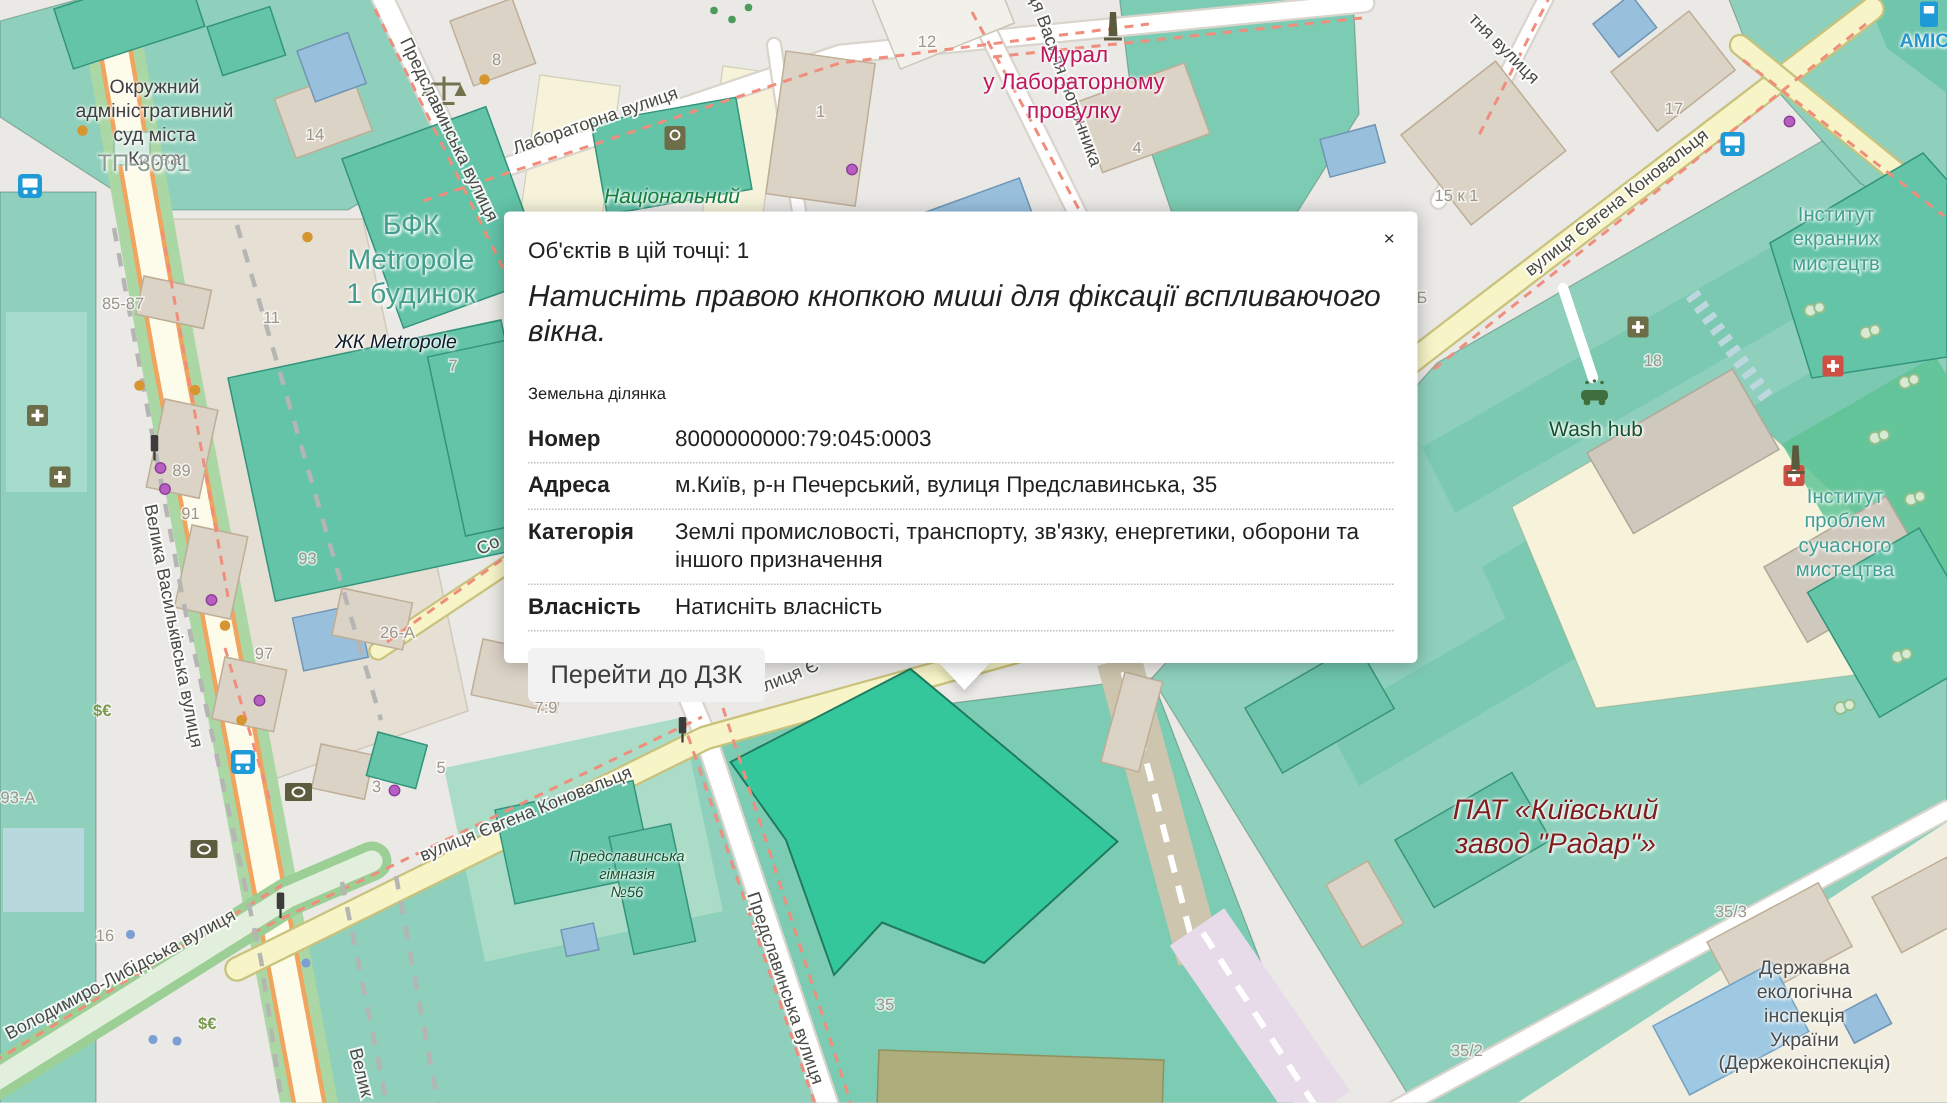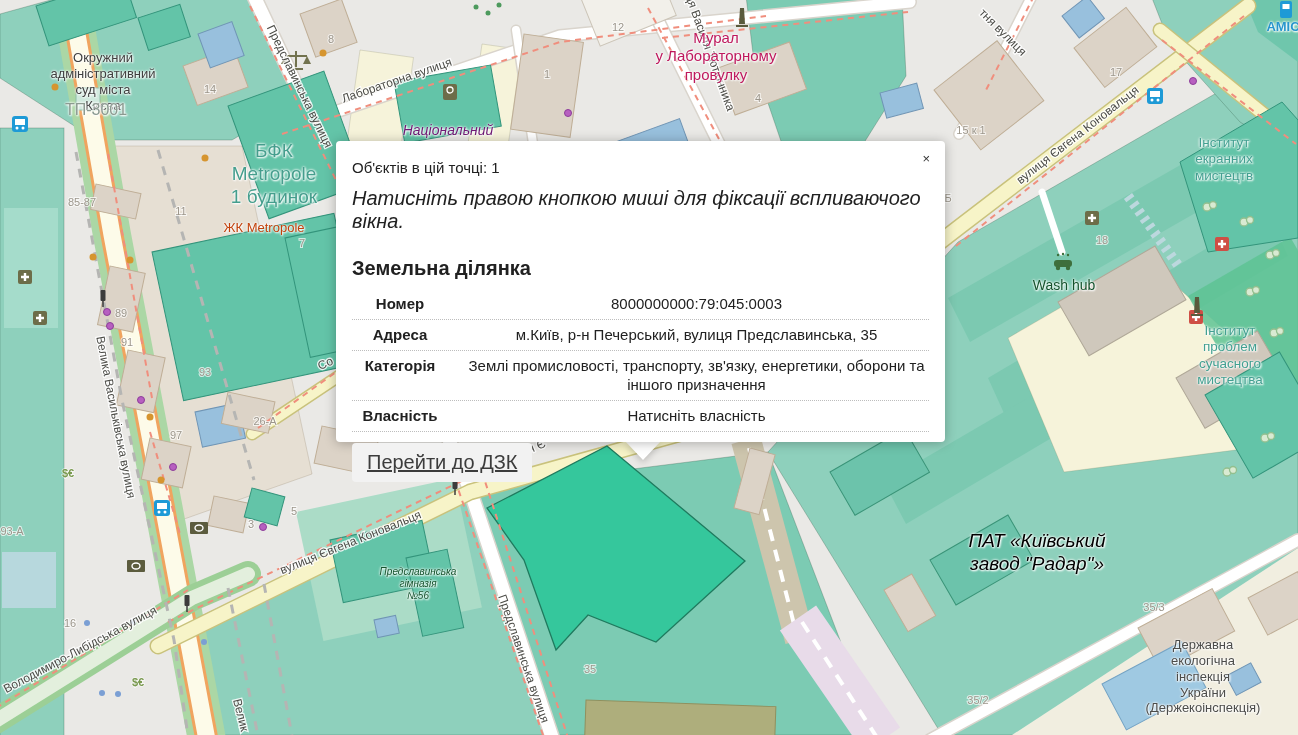--- a/index.html
+++ b/index.html
@@ -31,30 +31,30 @@
   .popup{position:absolute;left:336px;top:141px;width:609px;height:301px;
          background:#fff;border-radius:4px;box-shadow:0 1px 12px rgba(0,0,0,.28);
          box-sizing:border-box;padding:14px 16px 12px 16px;color:#212121;z-index:10;}
   .popup-tail{position:absolute;left:625px;top:441px;width:0;height:0;z-index:9;
          border-left:18px solid transparent;border-right:18px solid transparent;
          border-top:19px solid #fff;filter:drop-shadow(0 3px 3px rgba(0,0,0,.18));}
   .popup-close{position:absolute;top:9px;right:11px;font-size:13px;color:#333;
          cursor:pointer;line-height:1;padding:2px 4px;}
   .p-line1{font-size:15px;margin-top:4px;}
   .p-line2{font-size:20px;font-style:italic;margin-top:11px;}
-  .p-title{font-size:20px;font-weight:bold;margin-top:24px;}
+  .p-title{font-size:11px;font-weight:normal;margin-top:24px;}
   .p-table{margin-top:9px;font-size:15px;}
-  .p-row{display:grid;grid-template-columns:96px 1fr;column-gap:16px;
-         padding:5px 0 6px 0;line-height:19px;border-bottom:1px dotted #bdbdbd;text-align:center;}
+  .p-row{display:grid;grid-template-columns:96px 1fr;column-gap:2px;
+         padding:5px 0 6px 0;line-height:19px;border-bottom:1px dotted #bdbdbd;}
   .p-row:first-child{border-top:none;}
   .p-row .lab{font-weight:bold;}
   .p-buttons{display:flex;justify-content:space-between;margin-top:11px;}
   .p-btn{background:#f2f2f2;border:none;border-radius:4px;color:#3c3c3c;
-         font-size:20px;font-family:"Liberation Sans",sans-serif;
-         padding:8px 15px;cursor:pointer;text-decoration:underline;}
+         font-size:17px;font-family:"Liberation Sans",sans-serif;
+         padding:8px 15px;cursor:pointer;}
 </style>
 </head>
 <body>
 
 <div id="map">
 <svg width="1298" height="735" viewBox="0 0 1298 735">
 
   <g>
     <polygon class="teal-a" points="0,14 58,-2 252,-2 306,96 232,140 96,140 0,78"></polygon>
     <rect class="teal-a" x="0" y="128" width="64" height="610"></rect>
@@ -386,47 +386,47 @@
     <text class="num" x="948" y="202">Б</text>
   </g>
 </svg>
 
   
   <div class="plabel" style="left:103px;top:82px;font-size:13px;color:#404040;">Окружний
 адміністративний
 суд міста
 Києва</div>
   <div class="plabel" style="left:96px;top:110px;font-size:16px;color:#8b9a90;">ТП-3001</div>
-  <div class="plabel" style="left:448px;top:131px;font-size:14px;font-style:italic;color:#701a75;">Національний</div>
+  <div class="plabel" style="left:448px;top:131px;font-size:14px;font-style:italic;color:#15803d;">Національний</div>
   <div class="plabel" style="left:716px;top:56px;font-size:15px;color:#be185d;">Мурал
 у Лабораторному
 провулку</div>
   <div class="plabel" style="left:1283px;top:27px;font-size:13px;font-weight:bold;color:#2796cc;">АМІС</div>
   <div class="plabel" style="left:1224px;top:160px;font-size:13.5px;color:#43a091;">Інститут
 екранних
 мистецтв</div>
   <div class="plabel" style="left:1064px;top:286px;font-size:14px;color:#14532d;">Wash hub</div>
   <div class="plabel" style="left:1230px;top:356px;font-size:13.5px;color:#43a091;">Інститут
 проблем
 сучасного
 мистецтва</div>
-  <div class="plabel" style="left:1037px;top:552px;font-size:19px;font-style:italic;color:#000000;">ПАТ «Київський
+  <div class="plabel" style="left:1037px;top:552px;font-size:19px;font-style:italic;color:#7f1d1d;">ПАТ «Київський
 завод "Радар"»</div>
   <div class="plabel" style="left:1203px;top:677px;font-size:13px;color:#4c4c4a;">Державна
 екологічна
 інспекція
 України
 (Держекоінспекція)</div>
   <div class="plabel" style="left:418px;top:584px;font-size:10px;font-style:italic;color:#14532d;">Предславинська
 гімназія
 №56</div>
   <div class="plabel" style="left:274px;top:174px;font-size:19px;color:#459e8d;">БФК
 Metropole
 1 будинок</div>
-  <div class="plabel" style="left:264px;top:228px;font-size:13px;color:#c2410c;">ЖК Metropole</div>
+  <div class="plabel" style="left:264px;top:228px;font-size:13px;font-style:italic;color:#0f172a;">ЖК Metropole</div>
 </div>
 
 <div class="popup-tail"></div>
 <div class="popup">
   <div class="popup-close">×</div>
   <div class="p-line1">Об'єктів в цій точці: 1</div>
   <div class="p-line2">Натисніть правою кнопкою миші для фіксації вспливаючого вікна.</div>
   <div class="p-title">Земельна ділянка</div>
   <div class="p-table">
     <div class="p-row">

